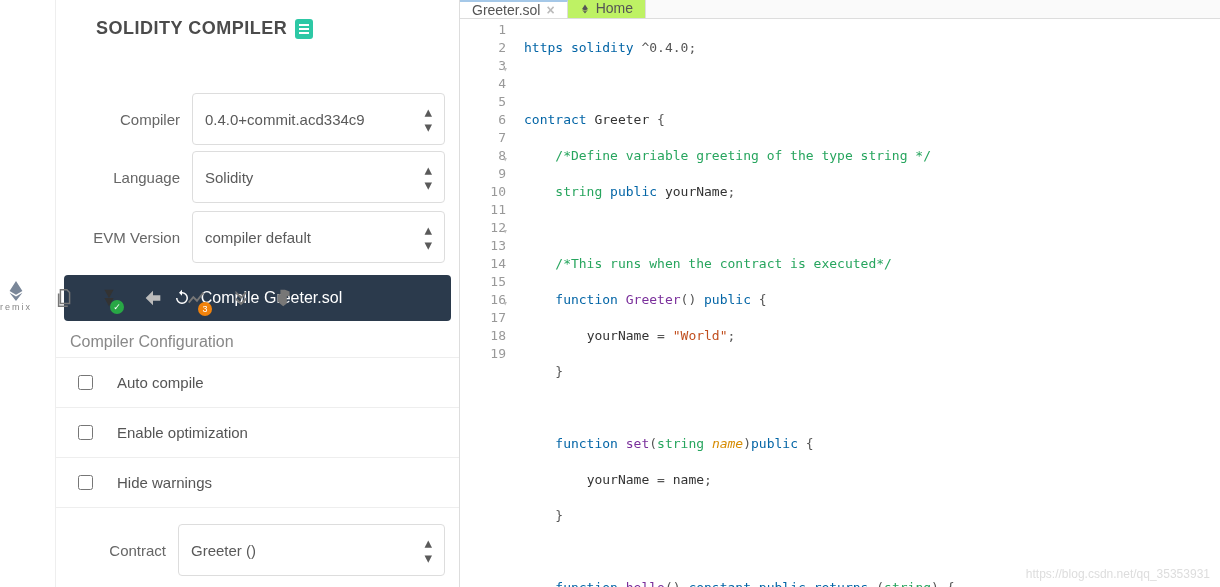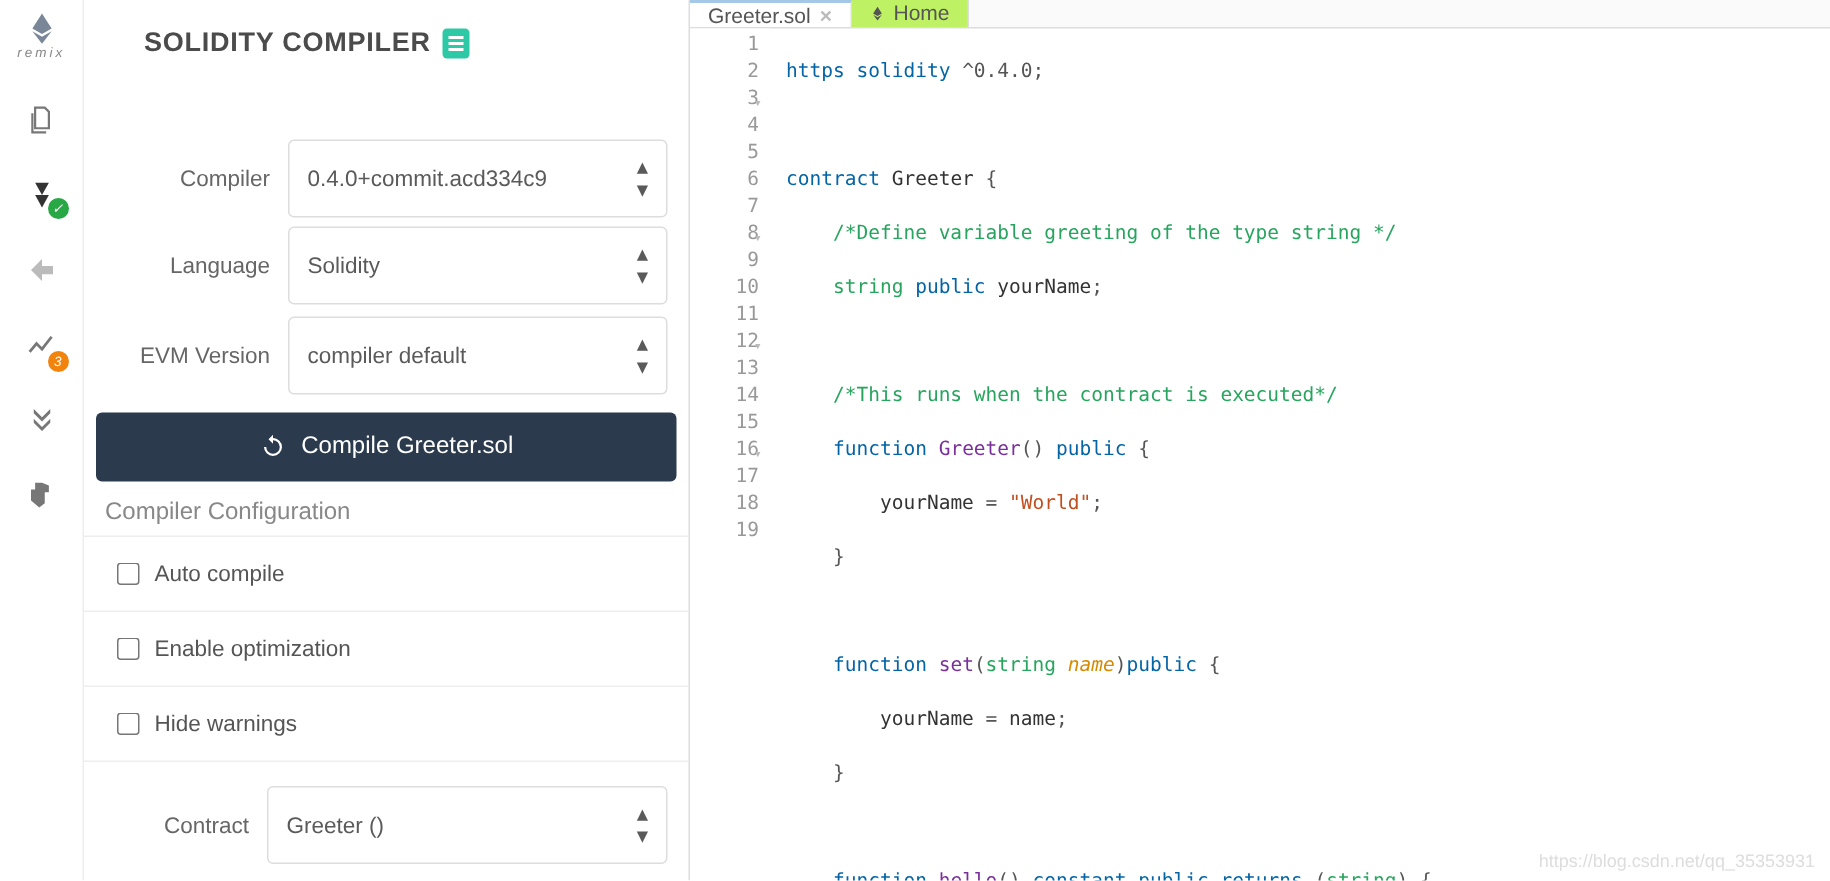--- a/index.html
+++ b/index.html
@@ -1,20 +1,20 @@
 <!DOCTYPE html>
 <html><head>
 <meta charset="utf-8">
 <style>
 * { margin: 0; padding: 0; box-sizing: border-box; }
 body { font-family: -apple-system, BlinkMacSystemFont, "Segoe UI", Helvetica, Arial, sans-serif; font-size: 14px; color: #333; background: #fff; overflow: hidden; }
 .app { display: flex; height: 587px; width: 1220px; }
 
 
-.iconbar { width: 56px; background: #fff; border-right: 1px solid #eee; display: flex; flex-direction: column; align-items: center; padding-top: 8px; gap: 22px; font-style: italic; }
+.iconbar { width: 56px; background: #fff; border-right: 1px solid #eee; display: flex; flex-direction: row; align-items: center; padding-top: 8px; gap: 22px; }
 .iconbar .logo { width: 36px; height: 36px; display: flex; flex-direction: column; align-items: center; }
 .iconbar .logo-text { font-size: 9px; letter-spacing: 2px; color: #888; text-transform: lowercase; }
 .iconbar .rail-icon { width: 28px; height: 28px; display: flex; align-items: center; justify-content: center; color: #777; position: relative; cursor: pointer; }
 .iconbar .rail-icon svg { width: 22px; height: 22px; }
 .iconbar .badge { position: absolute; bottom: -4px; right: -4px; background: #f2830c; color: #fff; font-size: 9px; min-width: 14px; height: 14px; border-radius: 7px; display: flex; align-items: center; justify-content: center; }
 .iconbar .check-badge { position: absolute; bottom: -2px; right: -4px; background: #28a745; color: #fff; width: 14px; height: 14px; border-radius: 50%; display: flex; align-items: center; justify-content: center; font-size: 9px; }
 
 
 .panel { width: 404px; background: #fff; border-right: 1px solid #ddd; display: flex; flex-direction: column; }
 .panel-header { display: flex; align-items: center; gap: 8px; padding: 18px 20px 14px 20px; }
@@ -29,21 +29,21 @@
 .select span { color: #5a5a5a; font-size: 15px; }
 .caret { font-size: 11px; line-height: 1; color: #333; }
 .nightly-row { display: flex; justify-content: flex-end; align-items: center; padding: 2px 14px 10px 0; gap: 6px; color: #777; font-size: 13px; }
 .nightly-row input { margin: 0; }
 
 .compile-btn { margin: 6px 8px 12px 8px; background: #2b3a4c; color: #fff; border: none; border-radius: 4px; height: 46px; display: flex; align-items: center; justify-content: center; gap: 10px; font-size: 16px; cursor: pointer; }
 .compile-btn svg { width: 18px; height: 18px; }
 
 .section-label { font-size: 16px; color: #888; padding: 0 14px 6px 14px; }
 .config-list { border-top: 1px solid #eee; }
-.config-item { display: flex; align-items: center; gap: 10px; padding: 16px 22px; border-bottom: 1px solid #eee; color: #555; font-size: 15px; }
+.config-item { display: flex; align-items: center; gap: 24px; padding: 16px 22px; border-bottom: 1px solid #eee; color: #555; font-size: 15px; }
 .config-item input { width: 15px; height: 15px; }
 
 .contract-row { display: flex; align-items: center; gap: 12px; padding: 16px 14px 0 14px; }
 .contract-row label { flex: 0 0 96px; text-align: right; color: #666; font-size: 15px; }
 
 
 .editor { flex: 1; display: flex; flex-direction: column; background: #fff; }
 .tabs { display: flex; align-items: center; height: 38px; border-bottom: 1px solid #ddd; background: #fafafa; }
 .tab { display: flex; align-items: center; gap: 6px; height: 100%; padding: 0 12px; border-right: 1px solid #ddd; background: #fff; color: #555; font-size: 14px; cursor: pointer; }
 .tab.active { background: #fff; border-top: 2px solid #a5c8e8; }

